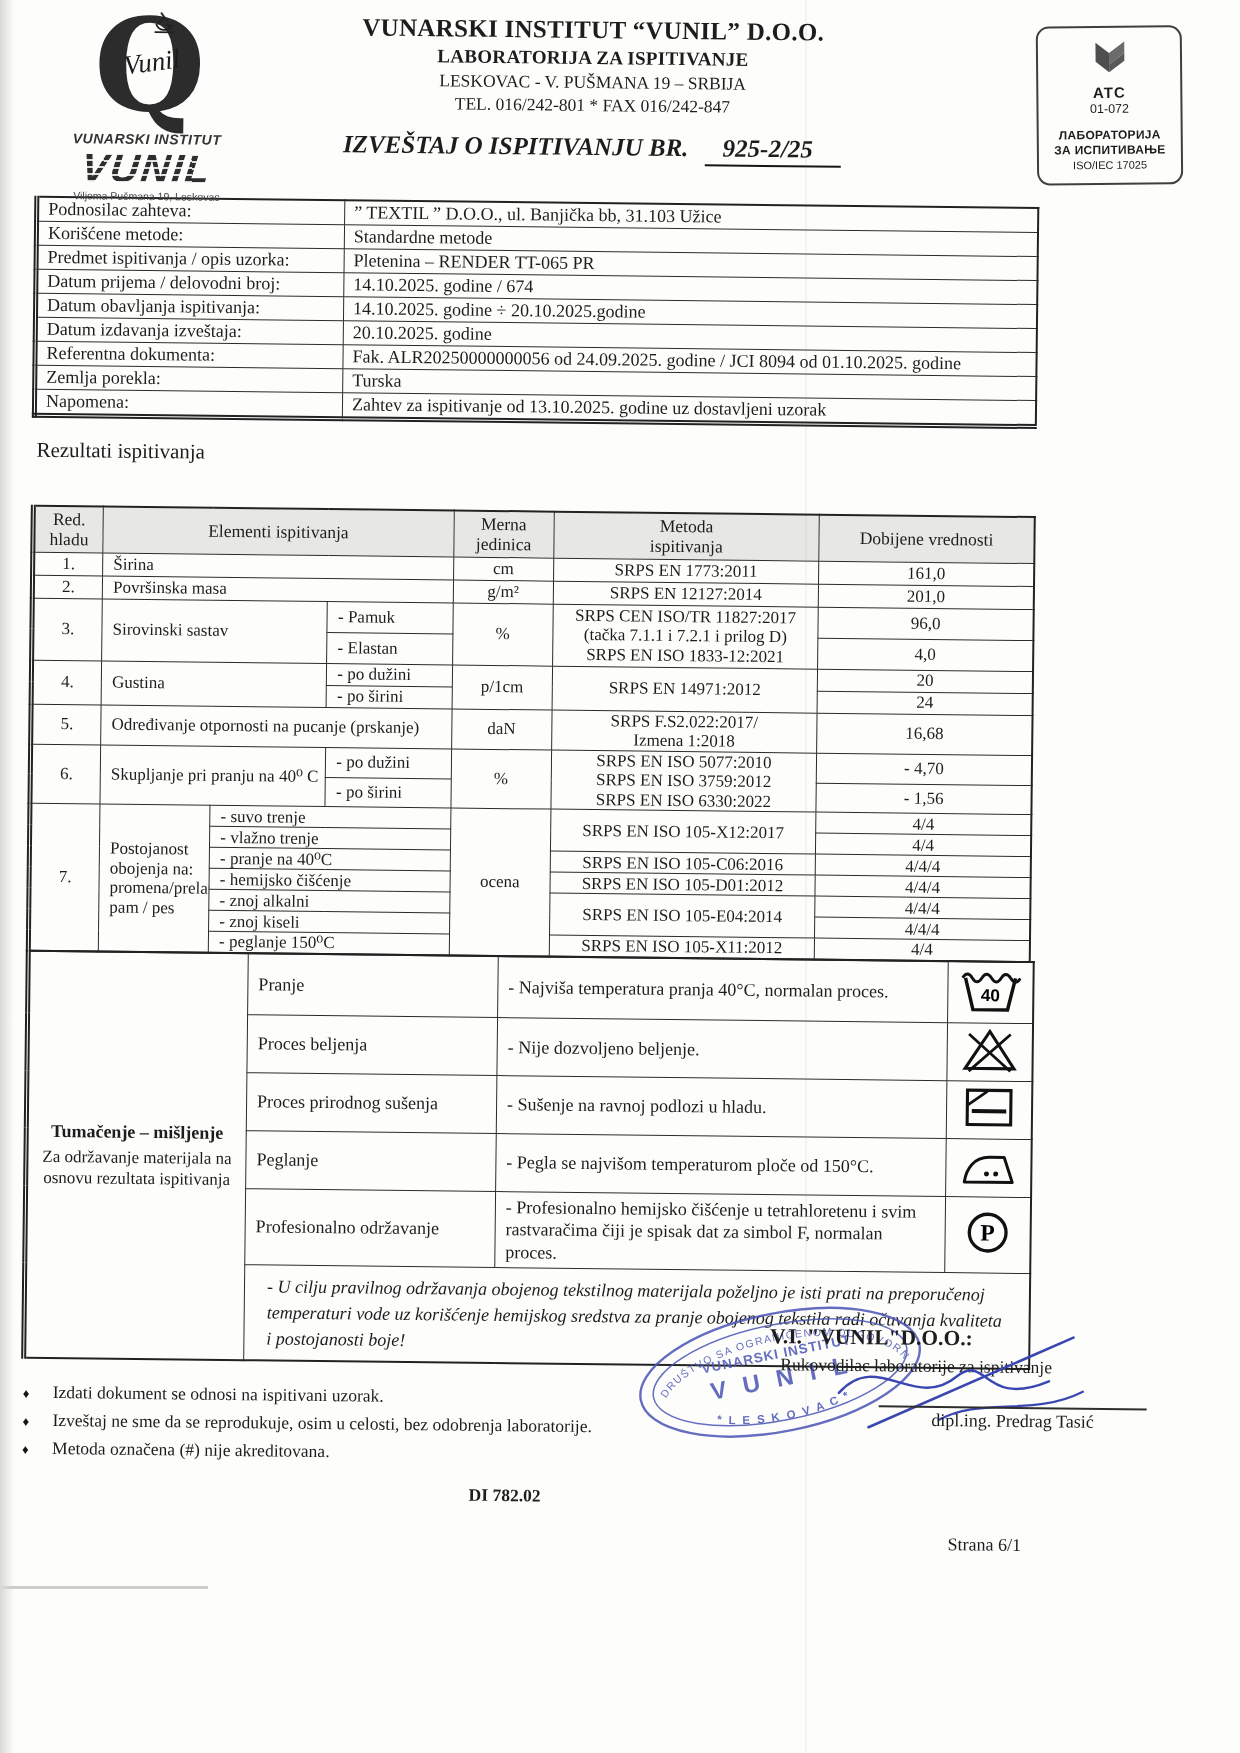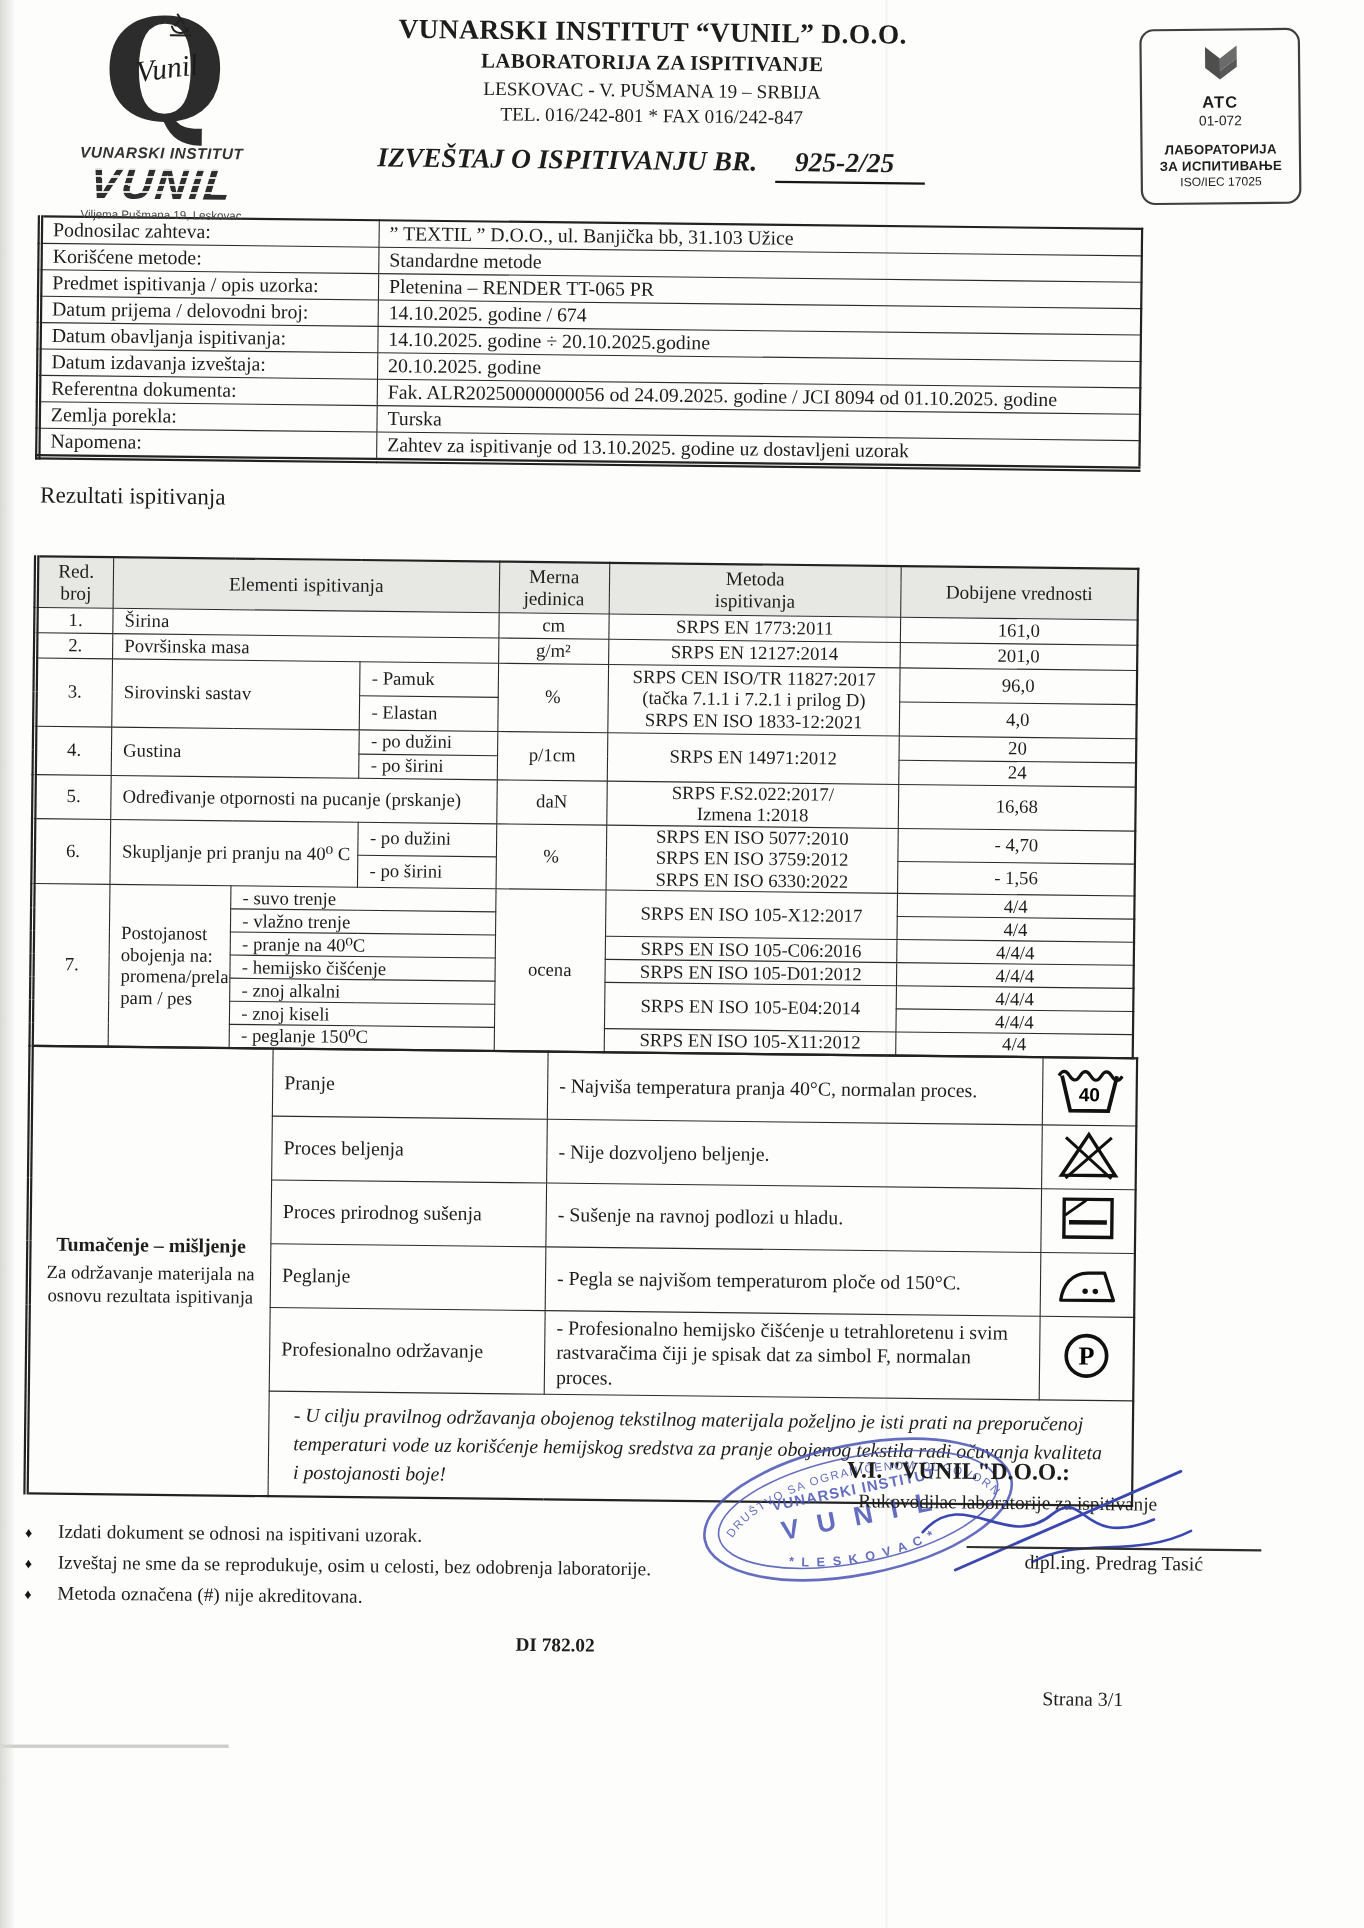--- a/index.html
+++ b/index.html
@@ -182,21 +182,21 @@
           <col style="width:110px">
           <col style="width:115px">
           <col style="width:125px">
           <col style="width:100px">
           <col style="width:265px">
           <col style="width:215px">
         </colgroup>
       <tbody>
           <tr class="h" style="height:46px">
         <td class="pre">Red.
-broj</td>
+hladu</td>
         <td colspan="3">Elementi ispitivanja</td>
         <td class="pre">Merna
 jedinica</td>
         <td class="pre">Metoda
 ispitivanja</td>
         <td>Dobijene vrednosti</td>
       </tr>
       <tr style="height:23px">
         <td>1.</td>
         <td colspan="3" class="l">Širina</td>
@@ -409,17 +409,17 @@
           <span class="mk">♦</span>
           <span class="tx">Izveštaj ne sme da se reprodukuje, osim u celosti, bez odobrenja laboratorije.</span>
         </div>
         <div class="bullet">
           <span class="mk">♦</span>
           <span class="tx">Metoda označena (#) nije akreditovana.</span>
         </div>
       </div>
 
       <div class="doc-code">DI 782.02</div>
-      <div class="page-num">Strana 3/1</div>
+      <div class="page-num">Strana 6/1</div>
     </div>
 
   </div>
 </div>
 
 </body></html>

